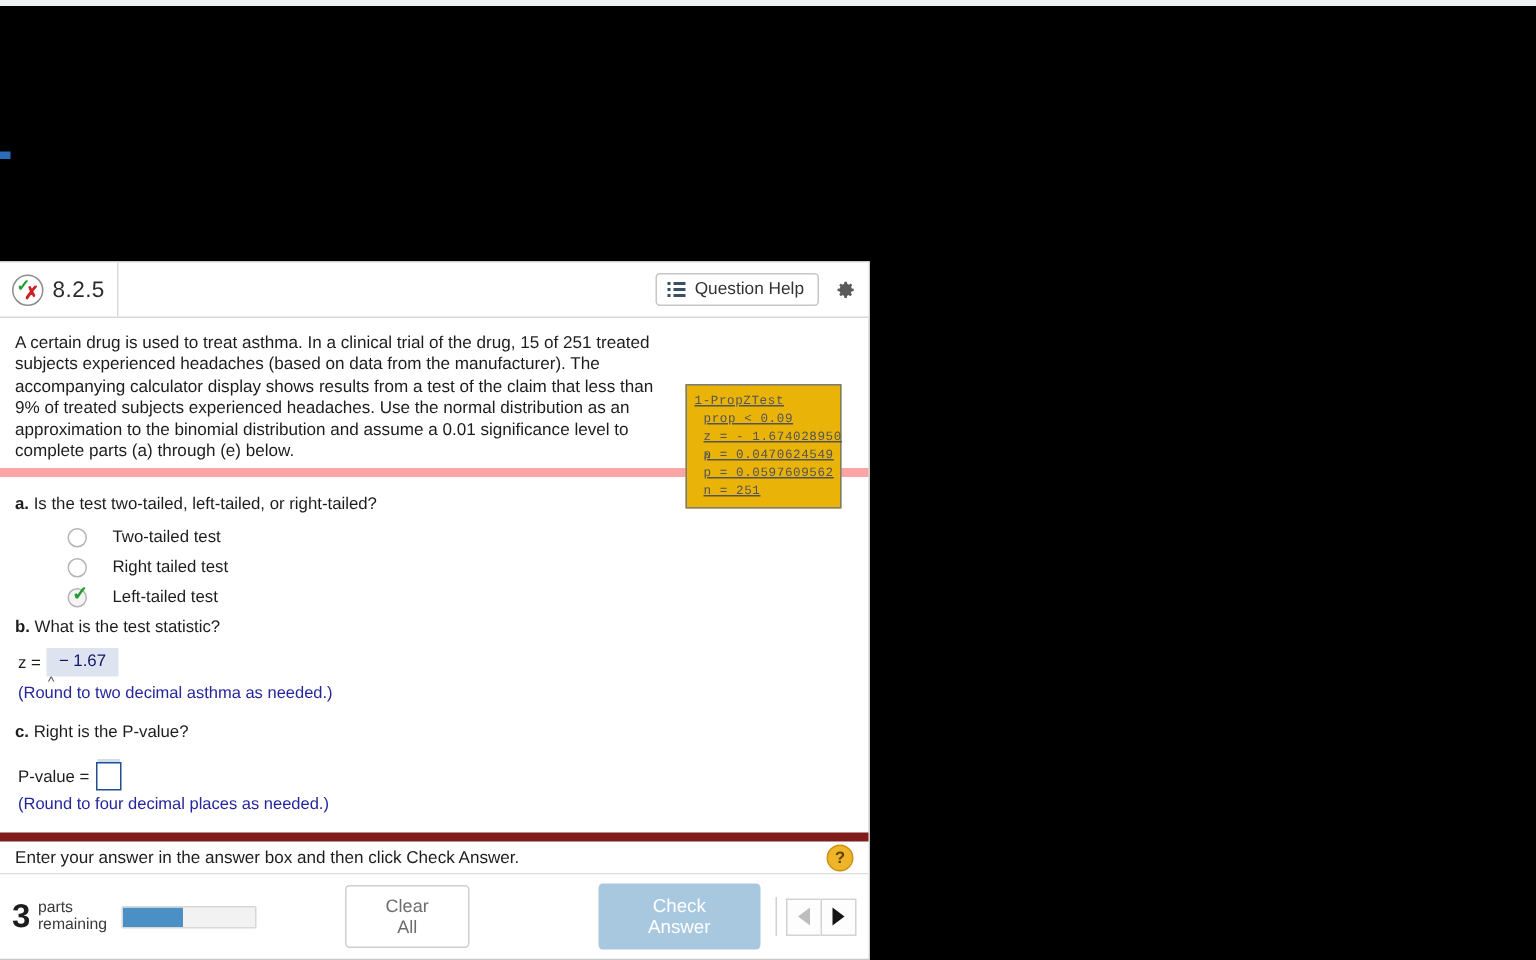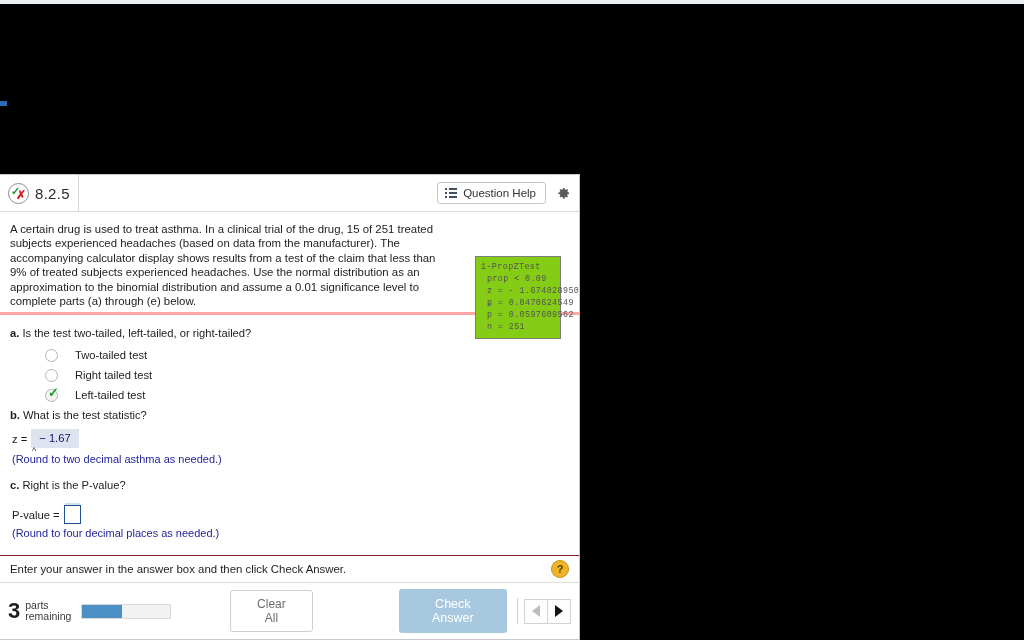--- a/index.html
+++ b/index.html
@@ -45,32 +45,32 @@
   }
   .list-icon{display:inline-block;width:12px;height:10px;position:relative;}
   .list-icon i{position:absolute;left:0;height:2px;background:#3d4f63;display:block;}
   .list-icon i.d{width:2px;}
   .list-icon i.b{left:4px;width:8px;}
   .gear{width:15px;height:15px;position:relative;cursor:pointer;}
   .gear svg{display:block;}
 
   
   .stmt{
-    position:relative;padding:10px 12px 4px 10px;border-bottom:3px solid #fca5a5;
+    position:relative;padding:10px 12px 4px 10px;border-bottom:6px solid #fca5a5;
     min-height:96px;box-sizing:border-box;
   }
   .stmt p{
     margin:0;width:432px;font-size:11.4px;line-height:14.4px;color:#1d1d1d;
     text-align:left;
   }
   .calc{
-    position:absolute;right:18px;top:44px;width:86px;
-    border:1px solid #7b7b7b;background:#84cc16;padding:4px 5px 5px 5px;
+    position:absolute;right:18px;top:44px;width:104px;
+    border:1px solid #7b7b7b;background:#eab308;padding:4px 5px 5px 5px;
     font-family:"Liberation Mono", monospace;font-size:8.4px;color:#545454;
-    line-height:12px;letter-spacing:.4px;box-sizing:border-box;
+    line-height:12px;letter-spacing:.4px;box-sizing:border-box;text-decoration:underline;
   }
   .calc .ln{white-space:nowrap;}
   .calc .ind{padding-left:6px;}
   .calc .hatwrap{position:relative;}
   .calc .hat{position:absolute;left:6px;top:-7px;font-size:8px;line-height:8px;}
 
   
   .body{padding:8px 12px 0 10px;}
   .qline{font-size:11.2px;color:#1d1d1d;margin:4px 0 6px 0;}
   .qline b{font-weight:bold;}
@@ -94,21 +94,21 @@
   .empty-box{
     width:15px;height:17px;border:1.5px solid #1d4f91;background:#fff;
     display:inline-block;vertical-align:middle;
   }
   .empty-box.shadowtop{box-shadow:0 -3px 0 -1px #cfe0ec;}
   .hint{font-size:11px;color:#25259c;margin:0 0 2px 2px;}
 
   
   .foot-msg{
     position:absolute;left:0;right:0;bottom:56px;height:28px;
-    border-top:1px solid #7f1d1d;border-bottom:1px solid #dcdcdc;
+    border-top:6px solid #7f1d1d;border-bottom:1px solid #dcdcdc;
     display:flex;align-items:center;padding:0 10px;box-sizing:border-box;background:#fff;
   }
   .foot-msg .txt{font-size:11.4px;color:#1d1d1d;}
   .help-circle{
     margin-left:auto;width:16px;height:16px;border-radius:50%;
     background:#f0b429;border:1px solid #c9920f;color:#5a4300;font-size:11px;
     font-weight:bold;display:flex;align-items:center;justify-content:center;cursor:pointer;
   }
   .foot-bar{
     position:absolute;left:0;right:0;bottom:0;height:56px;background:#fff;

